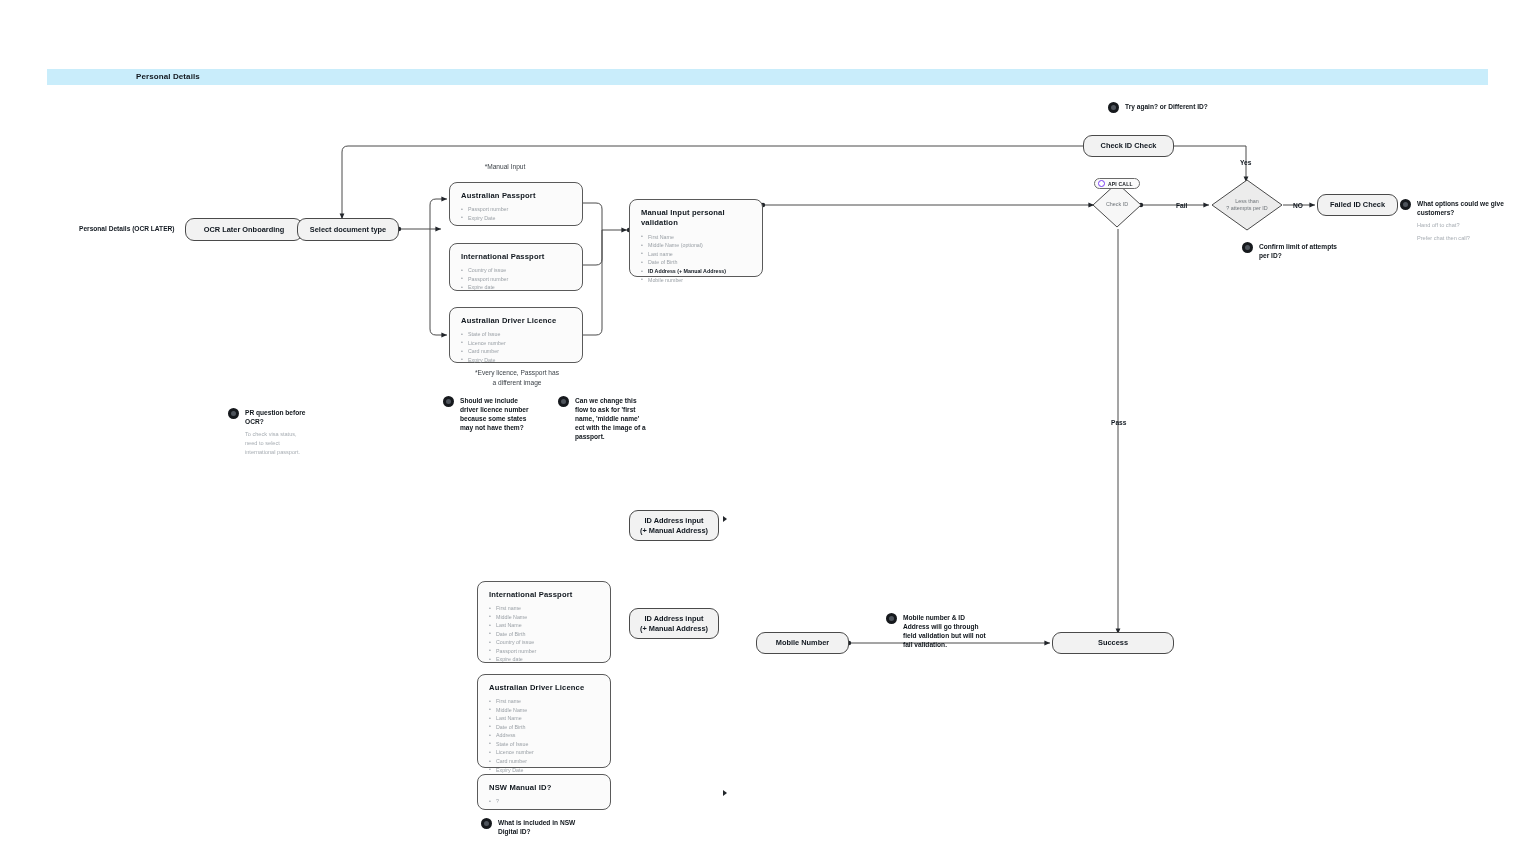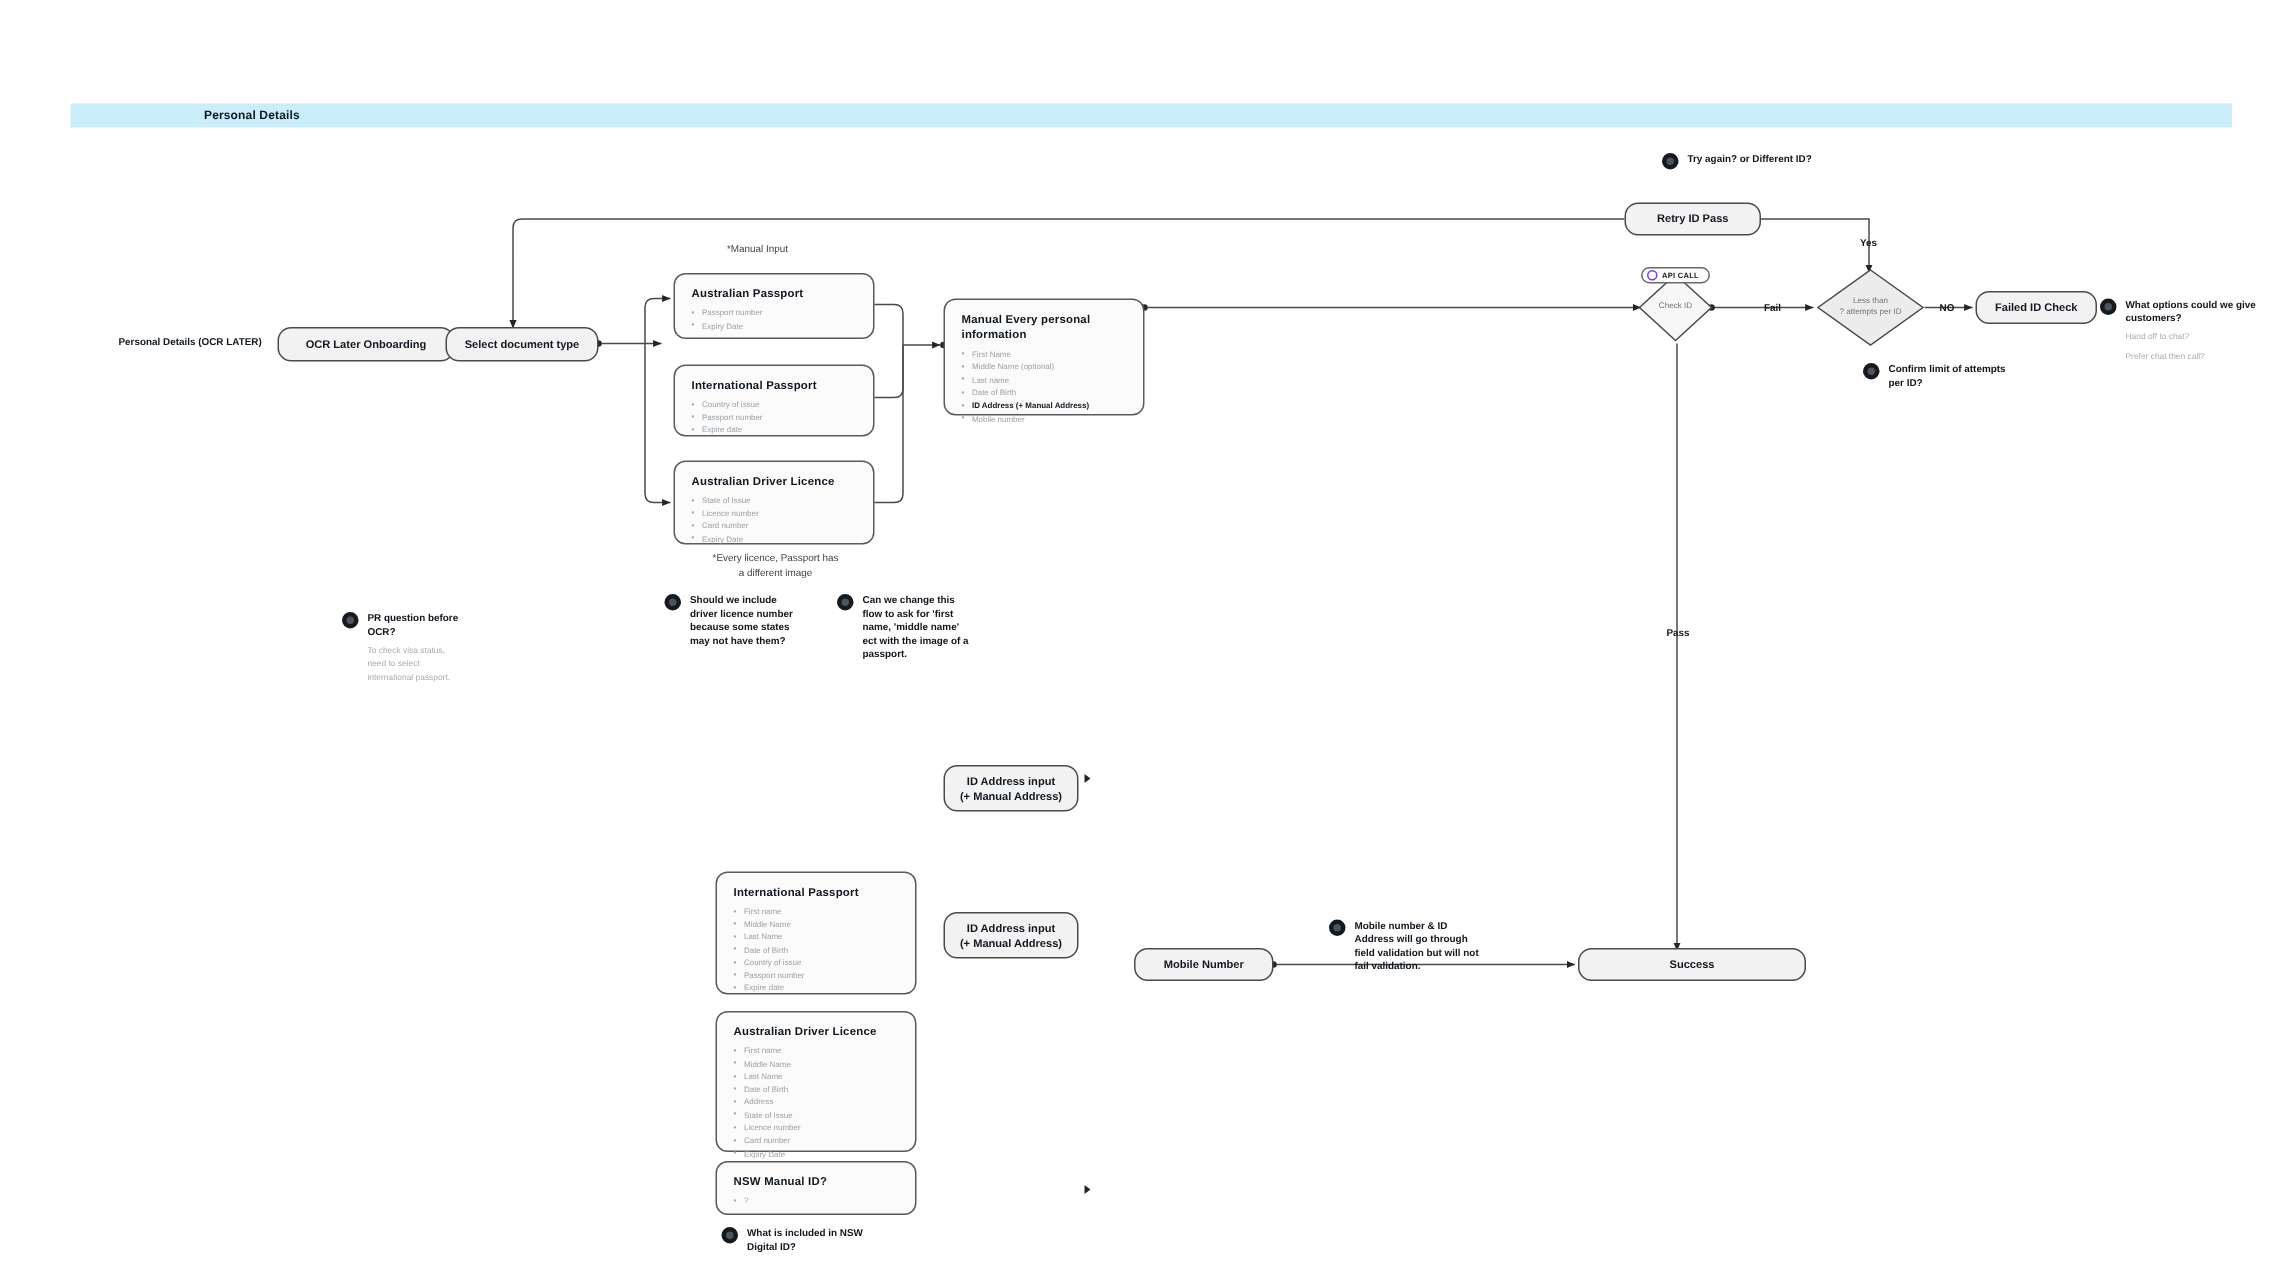--- a/index.html
+++ b/index.html
@@ -247,25 +247,25 @@
       <circle cx="849" cy="604" r="2.2" fill="#22262b" stroke="none"></circle>
     </g>
   </svg>
 
   <div class="flowlabel" style="left:79px; top:186px;">Personal Details (OCR LATER)</div>
 
   <div class="node" style="left:185px; top:179px; width:118px; height:23px;">OCR Later Onboarding</div>
 
   <div class="node" style="left:297px; top:179px; width:102px; height:23px;">Select document type</div>
 
-  <div class="node" style="left:1083px; top:96px; width:91px; height:22px;">Retry ID Pass</div>
+  <div class="node" style="left:1083px; top:96px; width:91px; height:22px;">Check ID Check</div>
 
   <div class="node" style="left:1317px; top:155px; width:81px; height:22px;">Failed ID Check</div>
 
-  <div class="node" style="left:1052px; top:593px; width:152px; height:22px;">Success</div>
+  <div class="node" style="left:1052px; top:593px; width:122px; height:22px;">Success</div>
 
   <div class="node" style="left:756px; top:593px; width:93px; height:22px;">Mobile Number</div>
 
   <div class="node" style="left:629px; top:471px; width:90px; height:31px; flex-direction:column;">
     <span>ID Address input</span>
     <span>(+ Manual Address)</span>
   </div>
   <div class="tri" style="left:723px; top:477px;"></div>
 
   <div class="node" style="left:629px; top:569px; width:90px; height:31px; flex-direction:column;">
@@ -330,21 +330,21 @@
     <ul>
       <li>State of Issue</li>
       <li>Licence number</li>
       <li>Card number</li>
       <li>Expiry Date</li>
     </ul>
   </div>
 
   <div class="card" style="left:629px; top:160px; width:134px; height:78px;">
     <div class="card-title" style="line-height:1.3;">
-      <span>Manual Every personal information</span>
+      <span>Manual Input personal validation</span>
     </div>
     <ul>
       <li>First Name</li>
       <li>Middle Name (optional)</li>
       <li>Last name</li>
       <li>Date of Birth</li>
       <li style="color:#111820; font-weight:bold;">ID Address (+ Manual Address)</li>
       <li>Mobile number</li>
     </ul>
   </div>

